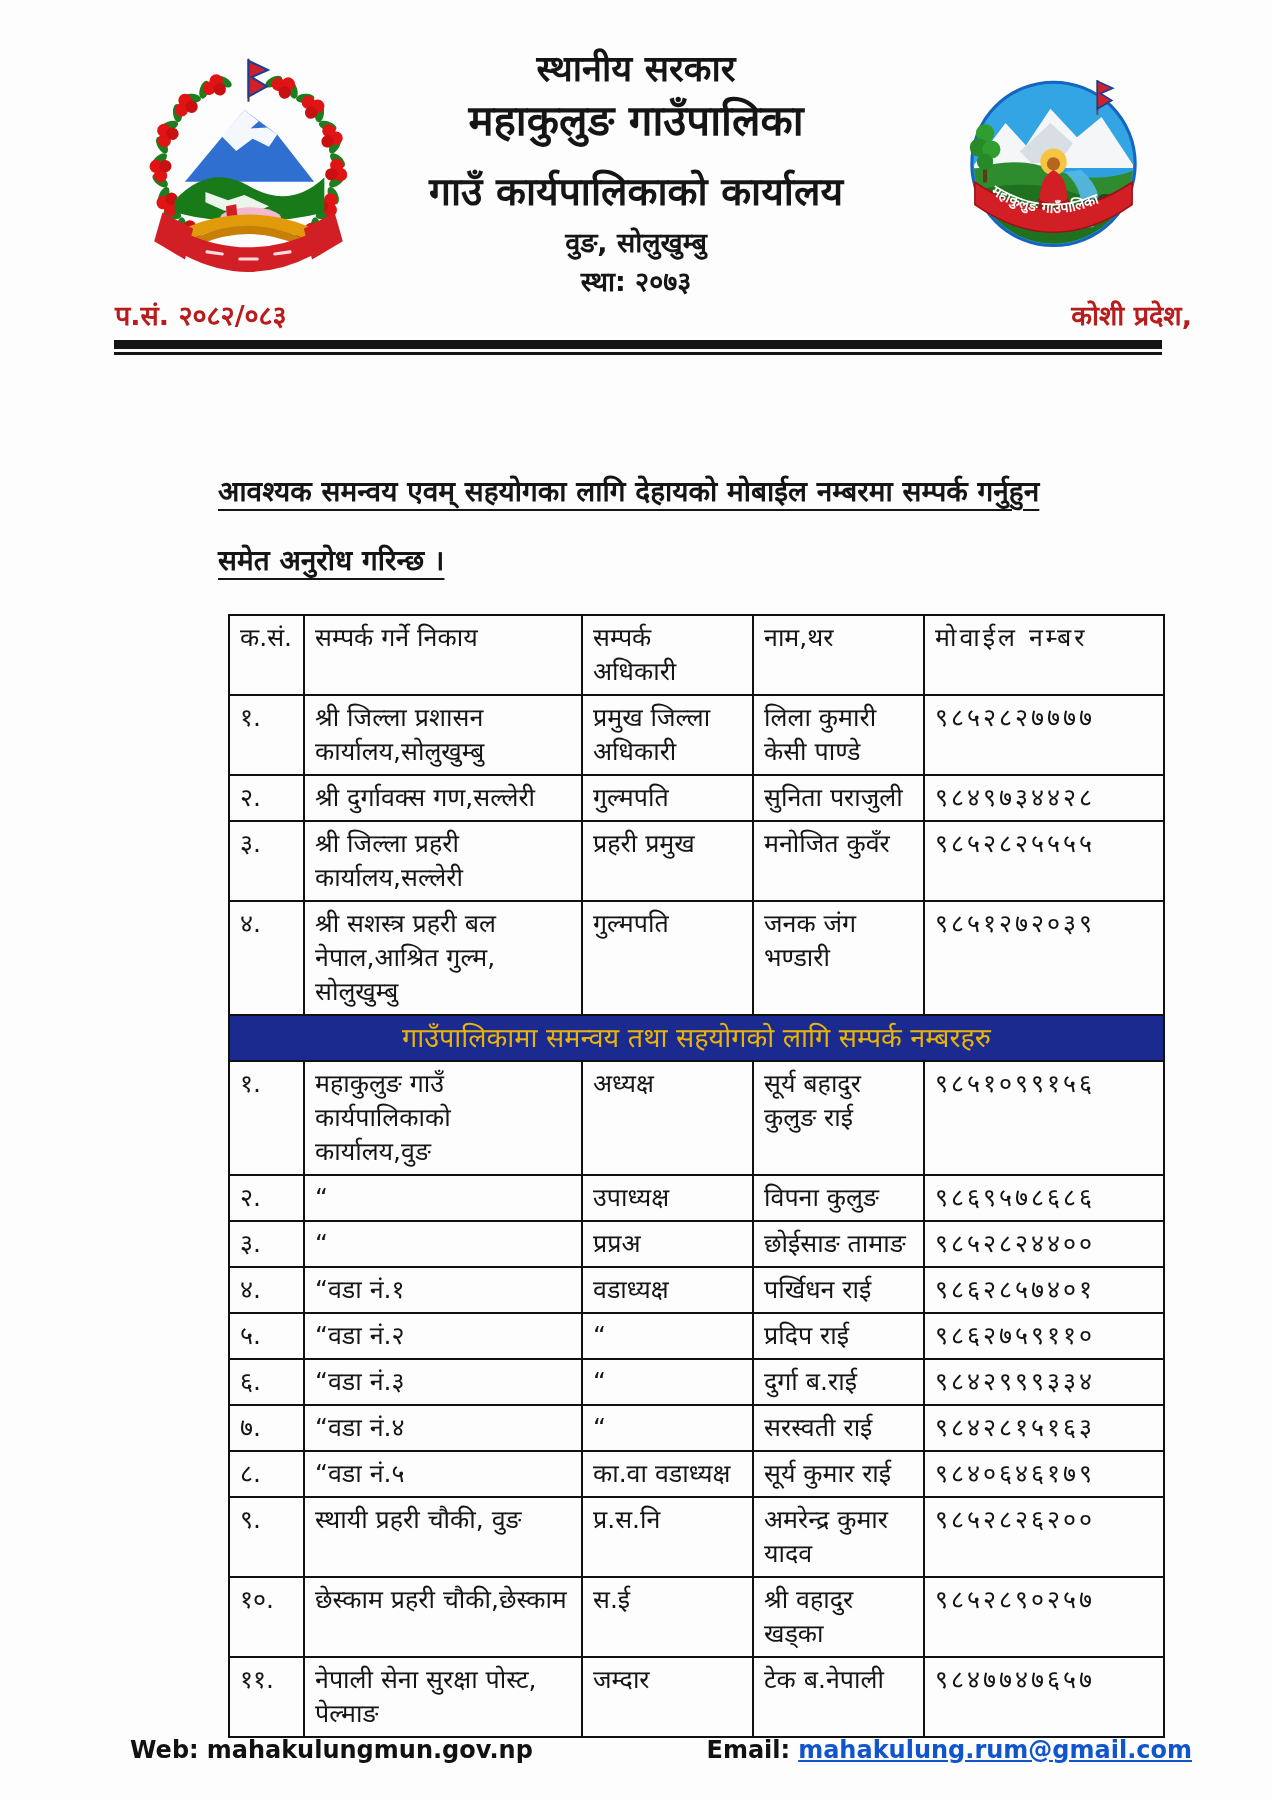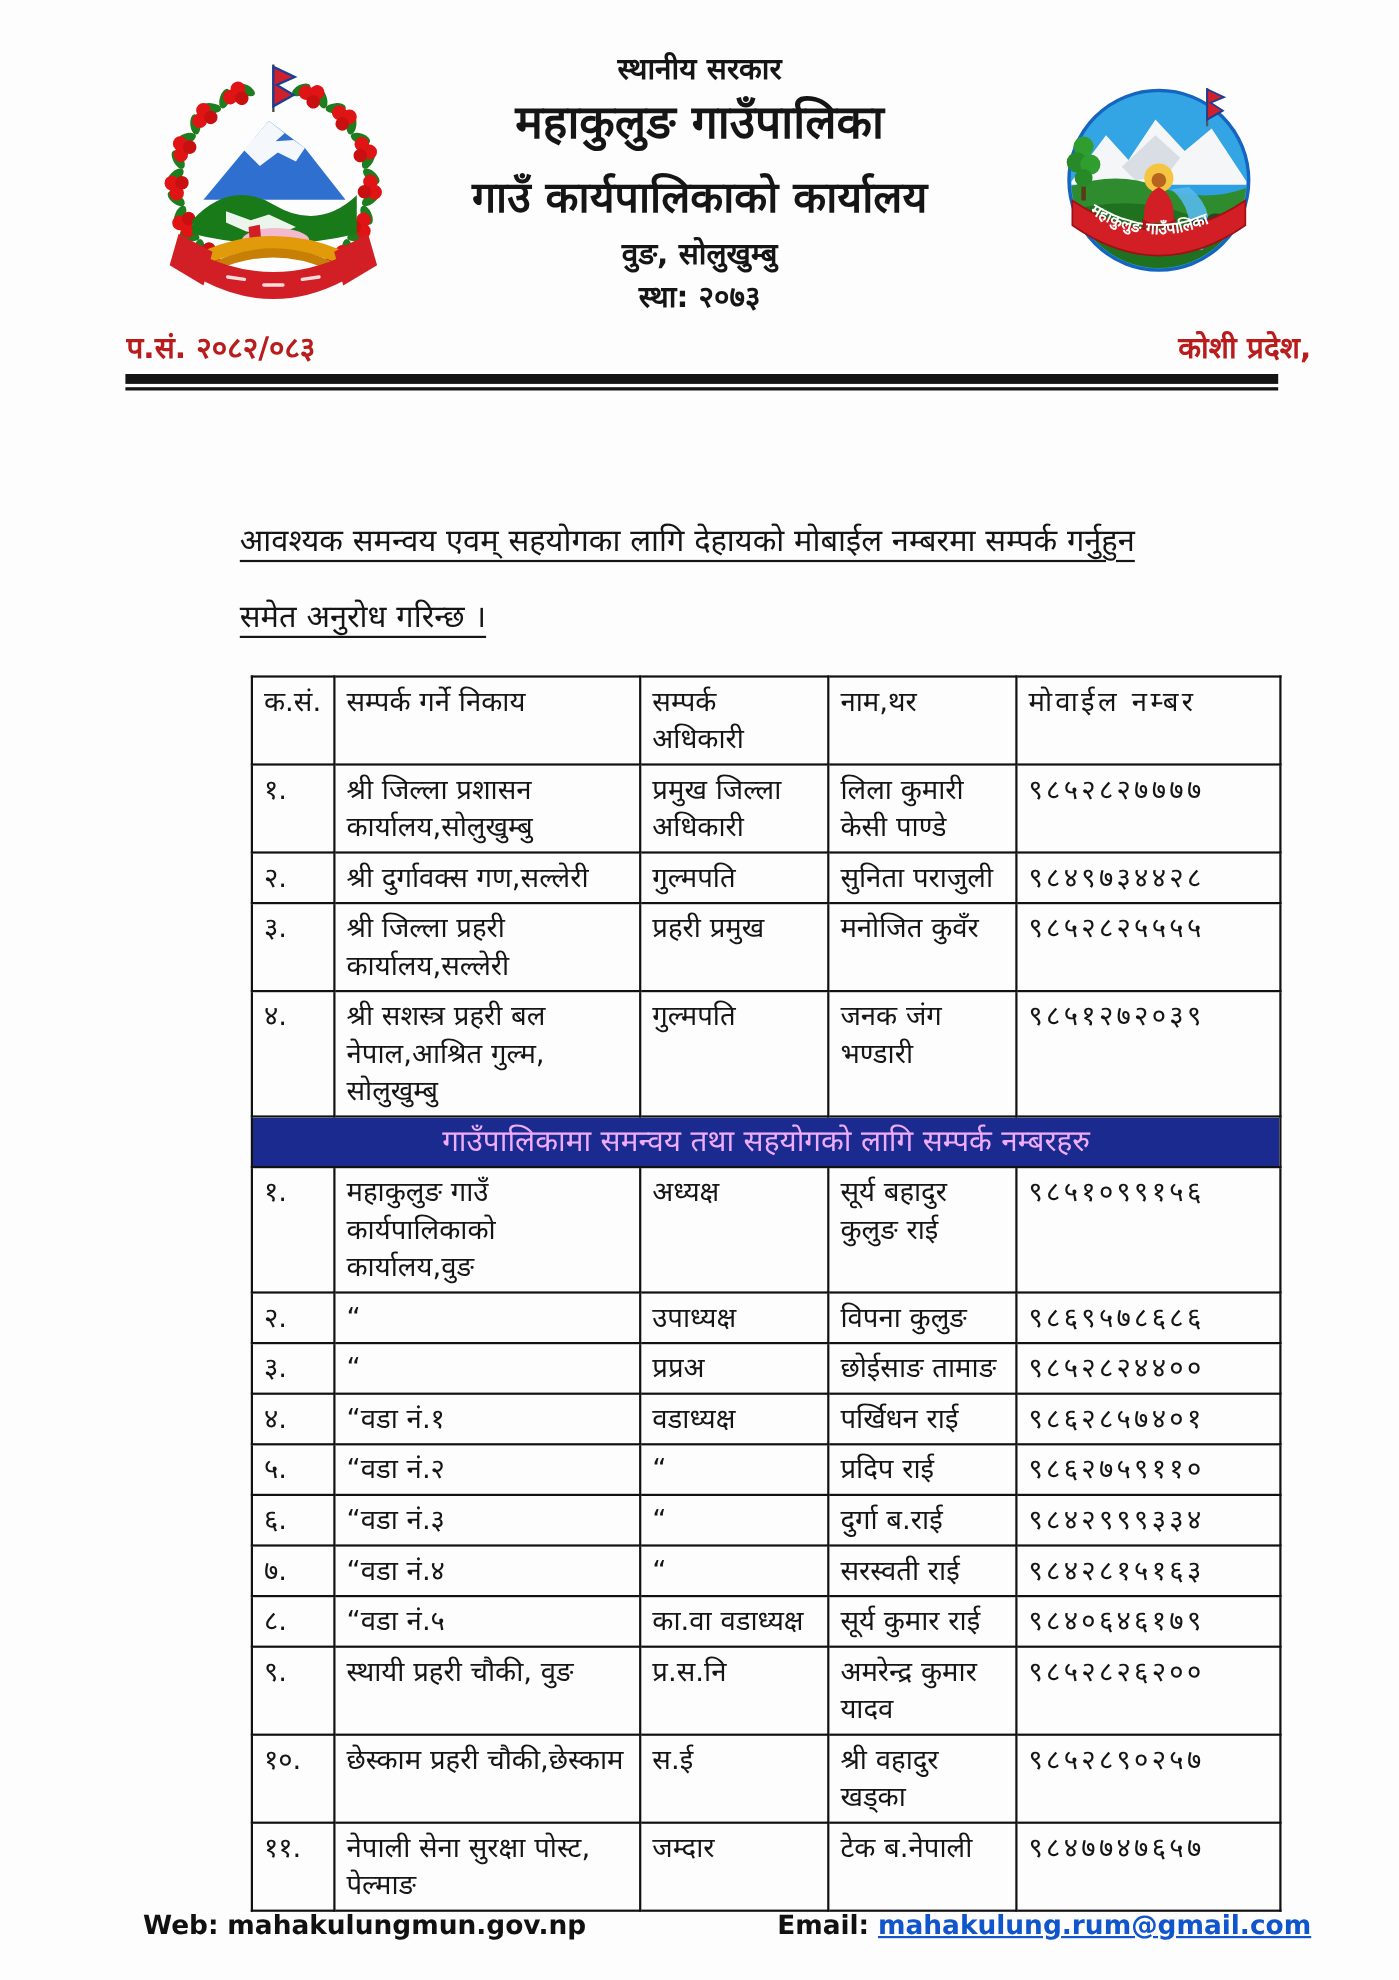--- a/index.html
+++ b/index.html
@@ -8,56 +8,56 @@
     --link-blue:#1155cc;
   }
   *{box-sizing:border-box;margin:0;padding:0;}
   body{background:#e8e8e8;font-family:"DejaVu Sans",sans-serif;}
   .page{
     position:relative;width:1272px;height:1800px;background:#fdfdfd;
     margin:0 auto;overflow:hidden;color:#151515;
   }
   
   .header-center{position:absolute;left:0;right:0;top:48px;text-align:center;line-height:1.15;}
-  .hl1{font-size:27px;font-weight:bold;}
+  .hl1{font-size:36px;font-weight:bold;}
   .hl2{font-size:30px;font-weight:bold;margin-top:10px;letter-spacing:1px;}
   .hl3{font-size:42px;font-weight:bold;margin-top:8px;}
   .hl4{font-size:39px;font-weight:bold;margin-top:24px;}
   .hl5{font-size:27px;font-weight:bold;margin-top:12px;}
   .hl6{font-size:27px;font-weight:bold;margin-top:8px;}
   .logo{position:absolute;}
   .logo-left{left:146px;top:56px;}
   .logo-right{left:966px;top:74px;}
   .ref-row{
     position:absolute;left:115px;right:80px;top:296px;
     display:flex;justify-content:space-between;
     color:var(--accent-red);font-size:27px;font-weight:bold;
   }
   .rule{position:absolute;left:114px;right:110px;top:340px;}
   .rule .bar1{height:9px;background:#141414;}
   .rule .bar2{height:3px;background:#141414;margin-top:3px;}
   
   .intro{
     position:absolute;left:218px;top:458px;width:848px;
-    font-size:28px;font-weight:normal;line-height:2.45;
+    font-size:28px;font-weight:bold;line-height:2.45;
     text-decoration:underline;text-decoration-thickness:2px;text-underline-offset:8px;
   }
   
   .contact-table{
     position:absolute;left:228px;top:614px;width:935px;
     border-collapse:collapse;table-layout:fixed;
     font-size:25px;line-height:34px;
   }
   .contact-table th,.contact-table td{
     border:2px solid #111;padding:5px 10px;text-align:left;vertical-align:top;
     font-weight:normal;overflow:hidden;
   }
   .contact-table td.c-mobile,.contact-table th.c-mobile{letter-spacing:3px;}
   .section-bar{
-    background:var(--section-bar-navy);color:#f0abfc;text-align:center !important;
+    background:var(--section-bar-navy);color:#eab308;text-align:center !important;
     font-weight:bold;font-size:27px;letter-spacing:0;padding:4px 8px;
   }
   
   .footer{
     position:absolute;left:130px;right:80px;top:1736px;
     display:flex;justify-content:space-between;
     font-size:24px;font-weight:bold;color:#111;
   }
   .footer a{color:var(--link-blue);text-decoration:underline;}
   .footer .lbl{margin-right:8px;}

